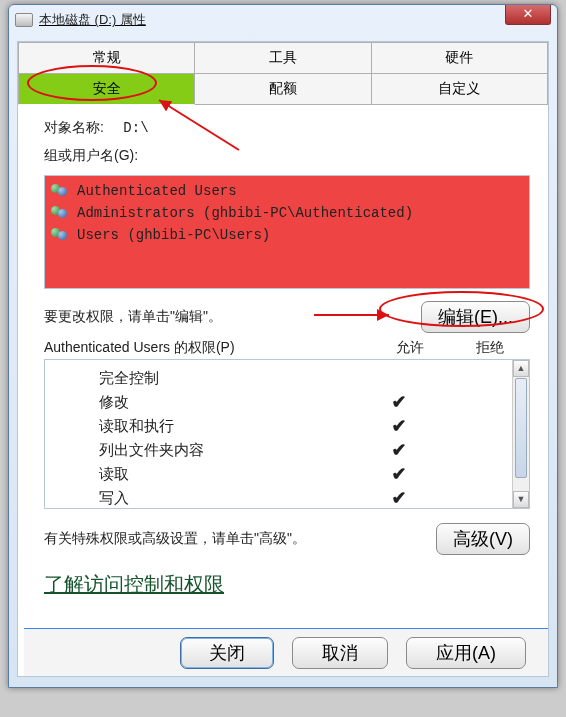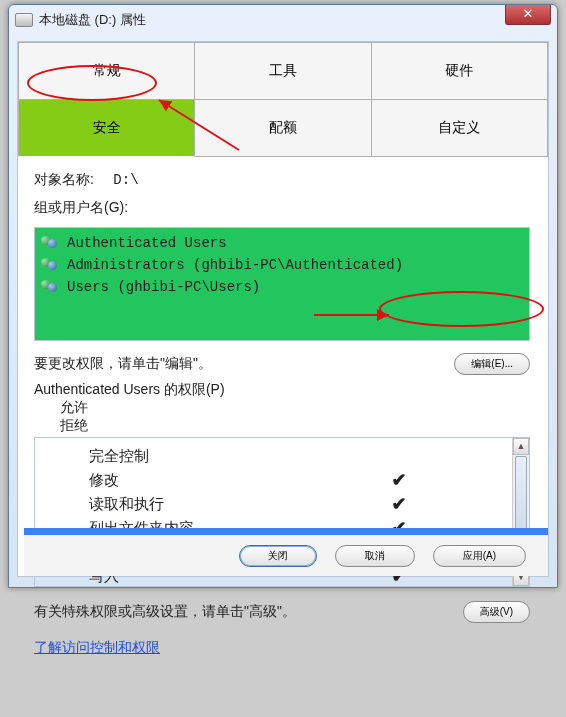--- a/index.html
+++ b/index.html
@@ -7,25 +7,26 @@
   font-family: "Microsoft YaHei", "SimSun", Tahoma, sans-serif;
   font-size: 12px;
   background: #ccc;
   width: 566px;
   height: 717px;
   overflow: hidden;
 }
 .window {
   position: absolute;
   left: 8px; top: 4px;
-  width: 550px; height: 584px;
+  width: 550px; height: 684px;
   background: linear-gradient(#e8f1fb, #d7e4f2);
   border: 1px solid #5a7ba0;
   border-radius: 6px 6px 0 0;
   box-shadow: 0 0 6px rgba(0,0,0,.4);
+  text-decoration: underline;
 }
 .titlebar {
   height: 30px;
   display: flex;
   align-items: center;
   padding: 0 6px;
   color: #222;
   font-size: 13px;
 }
 .titlebar .disk-icon {
@@ -55,44 +56,44 @@
   background: #fff;
   border: 1px solid #b5c7d8;
 }
 .tabs-row {
   display: flex;
   background: #fff;
 }
 .tabs-row .tab {
   flex: 1;
   text-align: center;
-  padding: 19px 0;
+  padding: 6px 0;
   border: 1px solid #b0b0b0;
   border-bottom: 1px solid #b0b0b0;
   font-size: 14px;
   background: #f5f5f5;
   cursor: pointer;
 }
 .tabs-row.row2 .tab { border-top: none; }
 .tab.active {
   background: #84cc16;
   border-bottom: 1px solid #fff;
   font-weight: normal;
 }
 .tab + .tab { border-left: none; }
 .panel {
-  padding: 14px 18px 10px 16px;
+  padding: 14px 18px 10px 26px;
   position: relative;
   font-size: 14px;
   color: #222;
 }
 .row { margin-bottom: 10px; }
 .groupbox {
   border: 1px solid #b5c7d8;
-  background: #22c55e;
+  background: #ef4444;
   padding: 4px 6px;
   height: 114px;
   overflow: auto;
 }
 .group-item {
   display: flex;
   align-items: center;
   gap: 6px;
   padding: 2px 0;
   font-family: "Courier New", monospace;
@@ -113,30 +114,29 @@
 .user-icon::after { left: 7px; top: 5px; background: radial-gradient(circle at 30% 30%, #a8c8f0, #2b5fa0); }
 .edit-row {
   display: flex;
   align-items: center;
   justify-content: space-between;
   margin: 12px 0 6px 0;
 }
 .btn {
   background: linear-gradient(#fdfdfd, #e2e2e2);
   border: 1px solid #8a8a8a;
-  border-radius: 12px;
+  border-radius: 7px;
   padding: 3px 16px;
-  font-size: 10px;
+  font-size: 18px;
   cursor: pointer;
   font-family: inherit;
 }
 .perm-header {
   display: flex;
   margin-top: 6px;
-  flex-direction: column;
 }
 .perm-header .l { flex: 1; }
 .perm-header .c { width: 80px; text-align: center; }
 .perm-box {
   border: 1px solid #b5c7d8;
   height: 150px;
   overflow: hidden;
   position: relative;
   margin-top: 2px;
 }
@@ -172,32 +172,32 @@
   border: 1px solid #9ab;
   border-radius: 2px;
 }
 .adv-row {
   display: flex;
   align-items: center;
   justify-content: space-between;
   margin-top: 14px;
 }
 .link {
-  color: #1d4ed8;
+  color: #14532d;
   text-decoration: underline;
   cursor: pointer;
   margin-top: 16px;
   display: inline-block;
-  font-size: 14px;
+  font-size: 20px;
 }
 .footer {
   position: absolute;
   left: 6px; right: 0; bottom: 0;
   height: 48px;
-  border-top: 7px solid #3b82f6;
+  border-top: 1px solid #3b82f6;
   display: flex;
   align-items: center;
   justify-content: flex-end;
   gap: 18px;
   padding-right: 22px;
   background: #f4f4f4;
 }
 .footer .btn.primary {
   border: 1px solid #3b6ea5;
   box-shadow: 0 0 0 1px #7fb2e6 inset;

